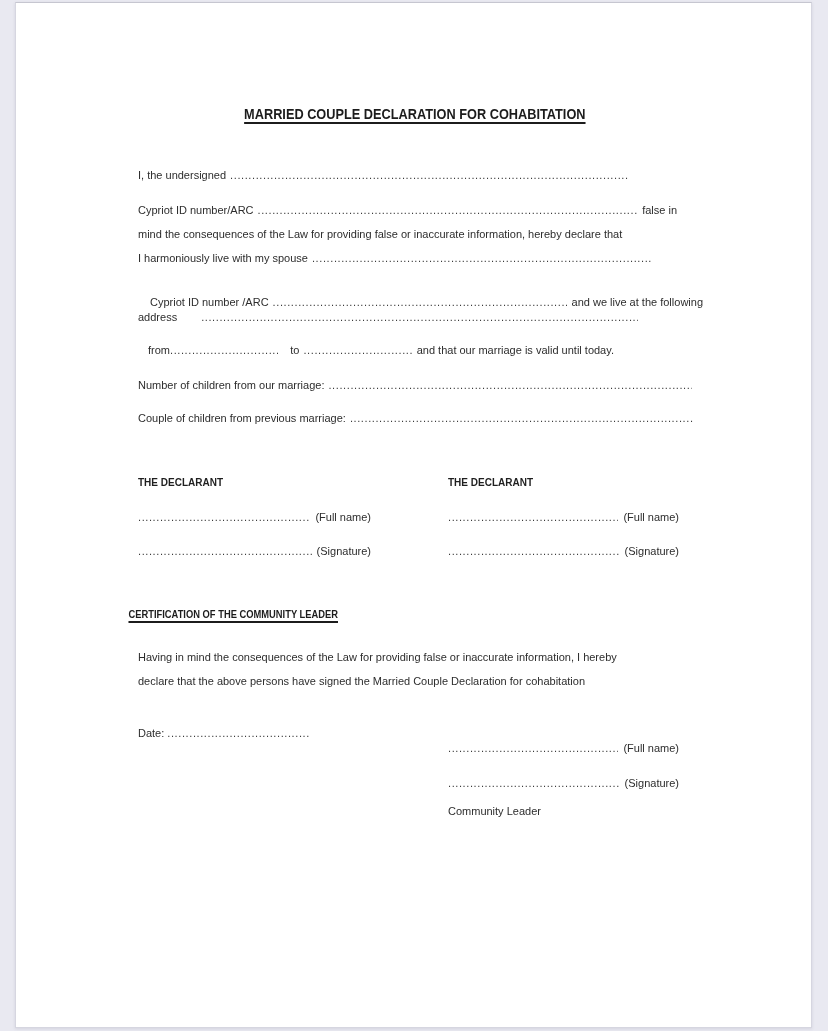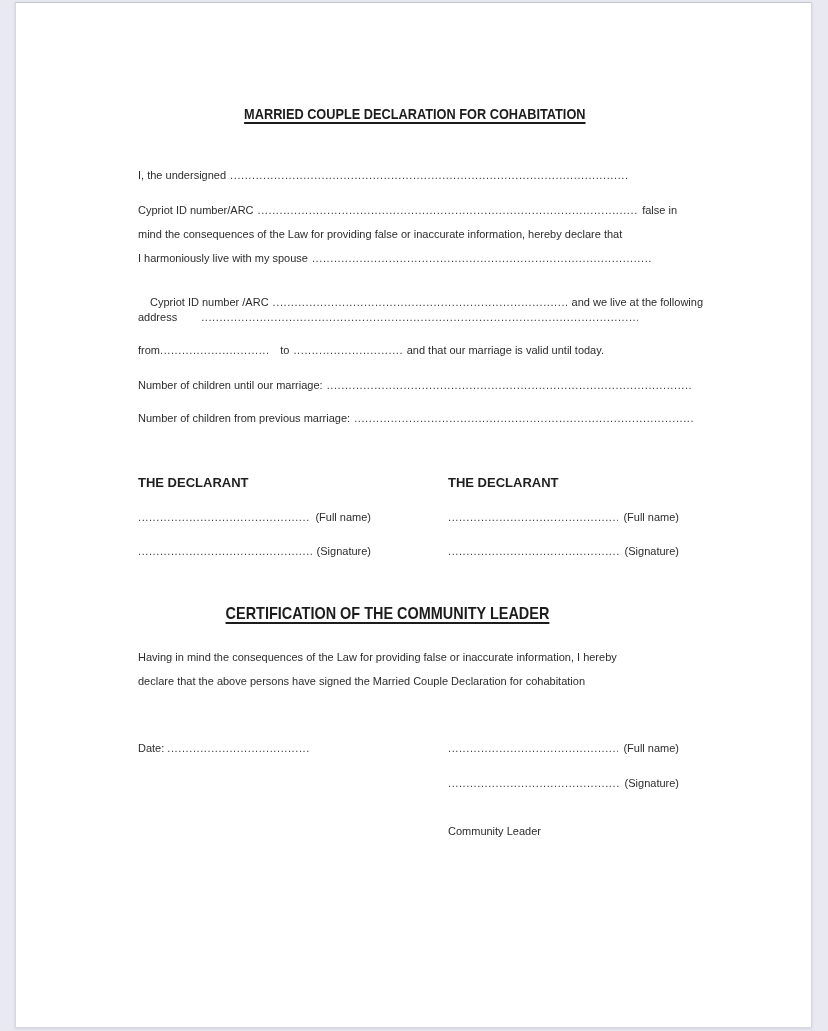--- a/index.html
+++ b/index.html
@@ -36,22 +36,22 @@
   .doc-title .tin, .cert-title .tin {
     display: inline-block;
     transform: scaleX(0.85);
     transform-origin: center;
     text-decoration: underline;
     text-decoration-thickness: 1.5px;
     text-underline-offset: 3px;
   }
   .cert-title {
     left: 122px; top: 601px; width: 554px;
-    text-align: center;
-    font-size: 17px; font-weight: 700;
+    text-align: left;
+    font-size: 11px; font-weight: 700;
     line-height: 20px;
     color: #1c1c1c;
     white-space: nowrap;
   }
   .cert-title .tin { position: relative; left: -28px; }
   .bodytext, .fline, .plain {
     font-size: 11px;
     color: #2d2d2d;
     line-height: 24px;
   }
@@ -64,21 +64,21 @@
     flex: 1 1 auto;
     overflow: hidden;
     white-space: nowrap;
     letter-spacing: 0.6px;
     color: #3a3a3a;
     margin-left: 4px;
   }
   .dots.tight { margin-left: 0; }
   .nowrap { white-space: nowrap; }
   .colhead {
-    font-size: 13px; font-weight: 700;
+    font-size: 10px; font-weight: 700;
     color: #1f1f1f; line-height: 24px;
     white-space: nowrap;
   }
 </style>
 </head>
 <body>
 
 <div class="canvas">
   <div class="page">
 
@@ -108,35 +108,35 @@
       <span class="pre">Cypriot ID number /ARC</span>
       <span class="dots">................................................................................................................................................................................................................................................</span>
       <span class="post">and we live at the following</span>
     </div>
 
     <div class="abs fline" style="left:122px; top:302px; width:500px;gap:20px;">
       <span class="pre">address</span>
       <span class="dots">................................................................................................................................................................................................................................................</span>
     </div>
 
-    <div class="abs fline" style="left:122px; top:335px; width:466px;align-items:center;">
+    <div class="abs fline" style="left:132px; top:335px; width:466px;align-items:center;">
       <span class="pre">from</span>
       <span class="dots tight">................................................................................................................................................................................................................................................</span>
       <span class="mid">to</span>
       <span class="dots">................................................................................................................................................................................................................................................</span>
       <span class="post">and that our marriage is valid until today.</span>
     </div>
 
     <div class="abs fline" style="left:122px; top:370px; width:554px;">
-      <span class="pre">Number of children until our marriage:</span>
+      <span class="pre">Number of children from our marriage:</span>
       <span class="dots">................................................................................................................................................................................................................................................</span>
     </div>
 
     <div class="abs fline" style="left:122px; top:403px; width:555px;">
-      <span class="pre">Number of children from previous marriage:</span>
+      <span class="pre">Couple of children from previous marriage:</span>
       <span class="dots">................................................................................................................................................................................................................................................</span>
     </div>
 
     <div class="abs colhead" style="left:122px; top:468px;">THE DECLARANT</div>
     <div class="abs colhead" style="left:432px; top:468px;">THE DECLARANT</div>
 
     <div class="abs fline" style="left:122px; top:502px; width:233px;">
       <span class="dots tight">................................................................................................................................................................................................................................................</span>
       <span class="post">(Full name)</span>
     </div>
@@ -154,30 +154,30 @@
       <span class="post">(Signature)</span>
     </div>
 
     <div class="abs cert-title">
       <span class="tin">CERTIFICATION OF THE COMMUNITY LEADER</span>
     </div>
 
     <div class="abs bodytext nowrap" style="left:122px; top:666px;">declare that the above persons have signed the Married Couple Declaration for cohabitation</div>
     <div class="abs bodytext nowrap" style="left:122px; top:642px;">Having in mind the consequences of the Law for providing false or inaccurate information, I hereby</div>
 
-    <div class="abs fline" style="left:122px; top:733px; width:172px;">
+    <div class="abs fline" style="left:122px; top:718px; width:172px;">
       <span class="pre">Date:</span>
       <span class="dots" style="margin-left:3px;">................................................................................................................................................................................................................................................</span>
     </div>
     <div class="abs fline" style="left:432px; top:733px; width:231px;">
       <span class="dots tight">................................................................................................................................................................................................................................................</span>
       <span class="post">(Full name)</span>
     </div>
 
     <div class="abs fline" style="left:432px; top:768px; width:231px;">
       <span class="dots tight">................................................................................................................................................................................................................................................</span>
       <span class="post">(Signature)</span>
     </div>
 
-    <div class="abs plain nowrap" style="left:432px; top:816px;">Community Leader</div>
+    <div class="abs plain nowrap" style="left:432px; top:796px;">Community Leader</div>
 
   </div>
 </div>
 
 </body></html>

